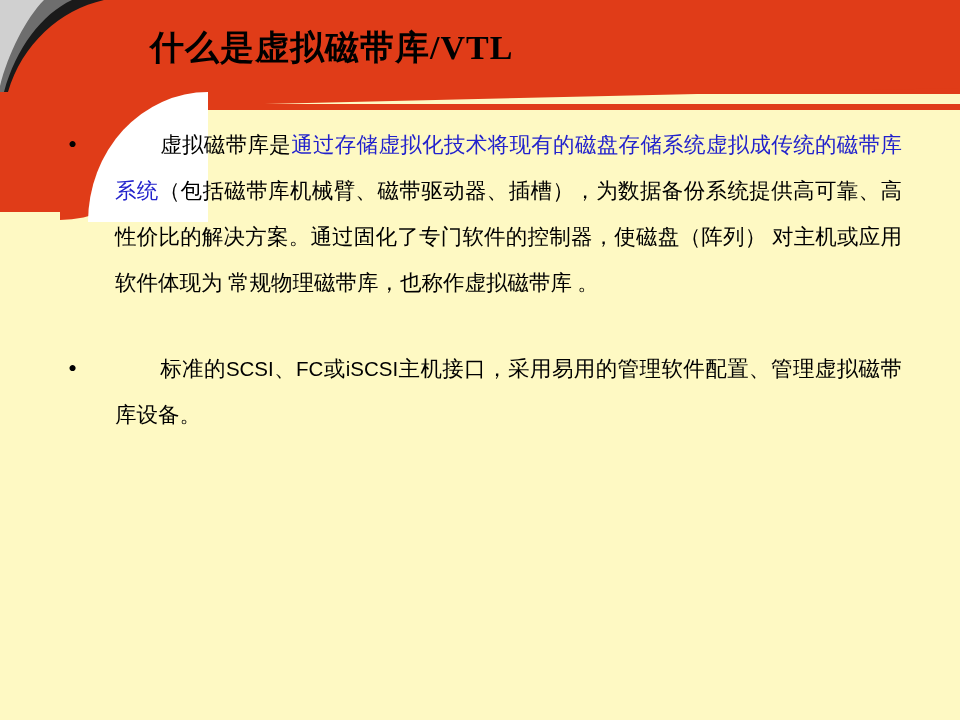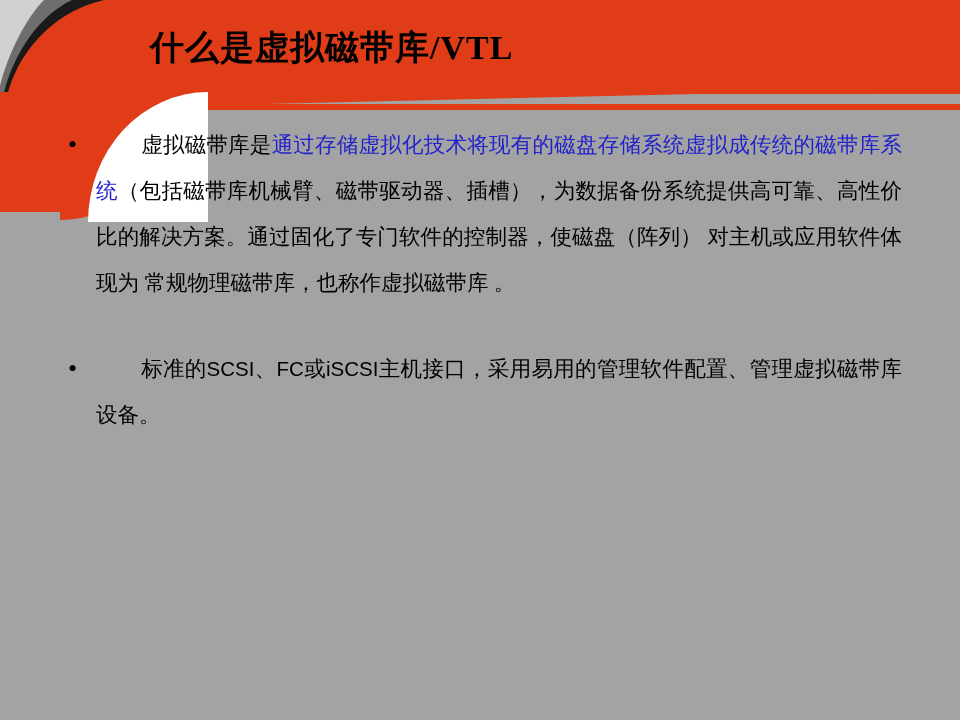--- a/index.html
+++ b/index.html
@@ -10,21 +10,21 @@
     width: 960px;
     height: 720px;
     background: #ffffff;
     font-family: "Liberation Serif", serif;
     overflow: hidden;
   }
   .slide {
     position: relative;
     width: 960px;
     height: 720px;
-    background: #a3a3a3;
+    background: #fef9c3;
     overflow: hidden;
   }
 
   
   .header-band {
     position: absolute;
     left: 0;
     top: 0;
     width: 960px;
     height: 94px;
@@ -124,20 +124,21 @@
     padding-left: 6px;
   }
   .para {
     flex: 1 1 auto;
     font-size: 21.5px;
     line-height: 46px;
     color: #000000;
     text-align: justify;
     text-indent: 2.1em;
     font-family: "Liberation Serif", serif;
+    margin-left: 19px;
   }
   .para.second {
     text-indent: 2.1em;
   }
   .hl {
     color: #2222cc;
   }
   .lat {
     font-family: "Liberation Sans", sans-serif;
     font-weight: normal;

